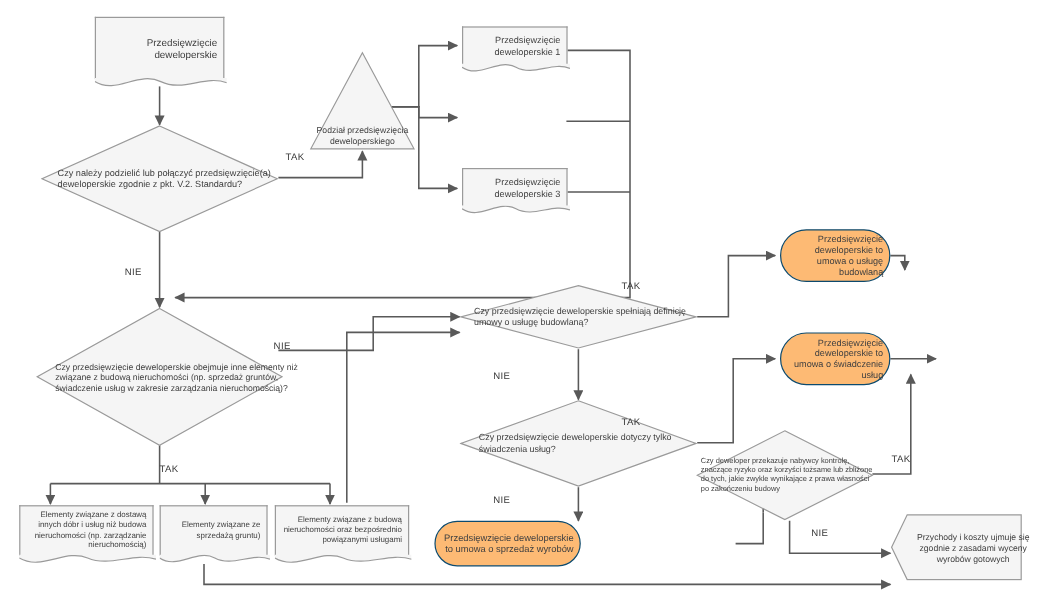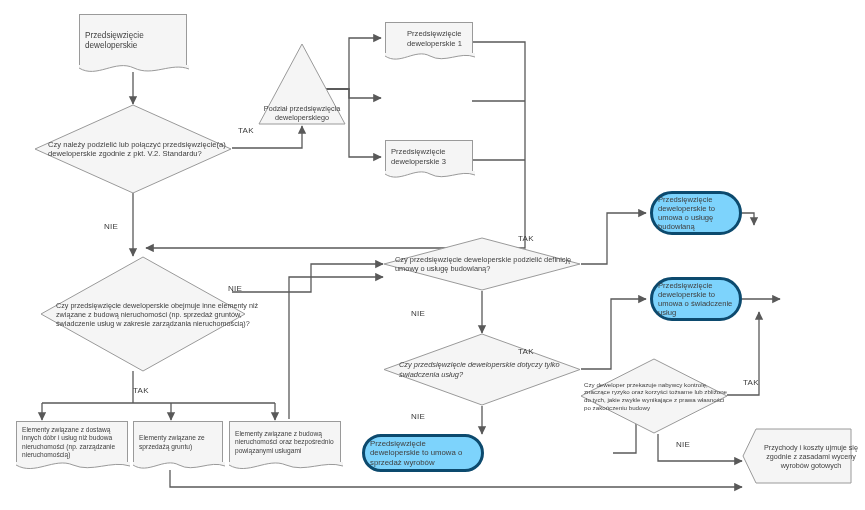--- a/index.html
+++ b/index.html
@@ -1,31 +1,31 @@
 <!DOCTYPE html>
 <html><head>
 <meta charset="utf-8">
 <style>
   html,body{margin:0;padding:0;background:#ffffff;}
   body{font-family:"Liberation Sans","DejaVu Sans",sans-serif;}
   #canvas{position:relative;width:865px;height:510px;background:#fff;overflow:hidden;}
-  .node{position:absolute;box-sizing:border-box;display:flex;align-items:center;justify-content:center;text-align:left;color:#404040;line-height:1.22;}
+  .node{position:absolute;box-sizing:border-box;display:flex;align-items:center;justify-content:center;text-align:right;color:#404040;line-height:1.22;}
   .node .txt{display:block;padding:0 5px;}
   
   .doc{background:#f5f5f5;border:1px solid #9a9a9a;border-bottom:none;}
   .doc .wave{position:absolute;left:-1px;right:-1px;bottom:-11px;height:12px;}
   
   .diamond-wrap{position:absolute;}
   .diamond-wrap svg{position:absolute;left:0;top:0;}
   .diamond-wrap .lbl{position:absolute;left:0;top:0;width:100%;height:100%;display:flex;align-items:center;justify-content:center;text-align:left;color:#404040;line-height:1.25;}
   .tri-wrap{position:absolute;}
   .tri-wrap svg{position:absolute;left:0;top:0;}
   .tri-wrap .lbl{position:absolute;left:0;bottom:4px;width:100%;text-align:center;color:#404040;line-height:1.25;}
   
-  .stadium{background:#7dd3fc;border:3px solid #0c4a6e;border-radius:999px;}
+  .stadium{background:#fdba74;border:1px solid #0c4a6e;border-radius:999px;}
   
   .hex-wrap{position:absolute;}
   .hex-wrap svg{position:absolute;left:0;top:0;}
   .hex-wrap .lbl{position:absolute;left:0;top:0;width:100%;height:100%;display:flex;align-items:center;justify-content:center;text-align:center;color:#404040;line-height:1.25;}
   .edge-label{position:absolute;color:#3a3a3a;letter-spacing:.3px;}
   #wires{position:absolute;left:0;top:0;width:865px;height:510px;pointer-events:none;}
 </style>
 </head>
 <body>
 
@@ -118,21 +118,21 @@
     </svg>
   </div>
   <div class="node doc" style="left:385px;top:140px;width:88px;height:32px;font-size:7.6px;">
     <span class="txt">Przedsięwzięcie deweloperskie 3</span>
     <svg class="wave" viewBox="0 0 90 12" preserveAspectRatio="none">
       <path d="M0,0 L0,3 C15,13 30,-5 45,3 C60,11 75,-2 90,4 L90,0 z" fill="#f5f5f5" stroke="none"></path>
       <path d="M0,3 C15,13 30,-5 45,3 C60,11 75,-2 90,4" fill="none" stroke="#9a9a9a" stroke-width="1"></path>
     </svg>
   </div>
 
-  <div class="diamond-wrap" style="left:40px;top:256px;width:206px;height:116px;">
+  <div class="diamond-wrap" style="left:30px;top:256px;width:206px;height:116px;">
     <svg width="206" height="116" viewBox="0 0 206 116">
         <polygon points="103,1 205,58 103,115 1,58" fill="#f5f5f5" stroke="#9a9a9a" stroke-width="1"></polygon>
       </svg>
     <div class="lbl" style="font-size:7.2px;padding:0 16px;">
         <span>Czy przedsięwzięcie deweloperskie obejmuje inne elementy niż związane z budową nieruchomości (np. sprzedaż gruntów, świadczenie usług w zakresie zarządzania nieruchomością)?</span>
       </div>
   </div>
 
   <div class="node doc" style="left:16px;top:421px;width:112px;height:42px;font-size:6.6px;">
     <span class="txt">Elementy związane z dostawą innych dóbr i usług niż budowa nieruchomości (np. zarządzanie nieruchomością)</span>
@@ -154,29 +154,29 @@
       <path d="M0,0 L0,3 C19,14 38,-5 57,3 C76,11 95,-2 114,4 L114,0 z" fill="#f5f5f5" stroke="none"></path>
       <path d="M0,3 C19,14 38,-5 57,3 C76,11 95,-2 114,4" fill="none" stroke="#9a9a9a" stroke-width="1"></path>
     </svg>
   </div>
 
   <div class="diamond-wrap" style="left:383px;top:237px;width:198px;height:54px;">
     <svg width="198" height="54" viewBox="0 0 198 54">
         <polygon points="99,1 197,27 99,53 1,27" fill="#f5f5f5" stroke="#9a9a9a" stroke-width="1"></polygon>
       </svg>
     <div class="lbl" style="font-size:7.4px;padding:0 12px;">
-        <span>Czy przedsięwzięcie deweloperskie podzielić definicję umowy o usługę budowlaną?</span>
+        <span>Czy przedsięwzięcie deweloperskie spełniają definicję umowy o usługę budowlaną?</span>
       </div>
   </div>
 
   <div class="diamond-wrap" style="left:383px;top:333px;width:198px;height:73px;">
     <svg width="198" height="73" viewBox="0 0 198 73">
         <polygon points="99,1 197,36.5 99,72 1,36.5" fill="#f5f5f5" stroke="#9a9a9a" stroke-width="1"></polygon>
       </svg>
-    <div class="lbl" style="font-size:7.4px;padding:0 16px;font-style:italic;">
+    <div class="lbl" style="font-size:7.4px;padding:0 16px;">
         <span>Czy przedsięwzięcie deweloperskie dotyczy tylko świadczenia usług?</span>
       </div>
   </div>
 
   <div class="node stadium" style="left:650px;top:191px;width:92px;height:44px;font-size:7.6px;">
     <span class="txt">Przedsięwzięcie deweloperskie to umowa o usługę budowlaną</span>
   </div>
 
   <div class="node stadium" style="left:362px;top:434px;width:122px;height:38px;font-size:7.8px;">
     <span class="txt">Przedsięwzięcie deweloperskie to umowa o sprzedaż wyrobów</span>

